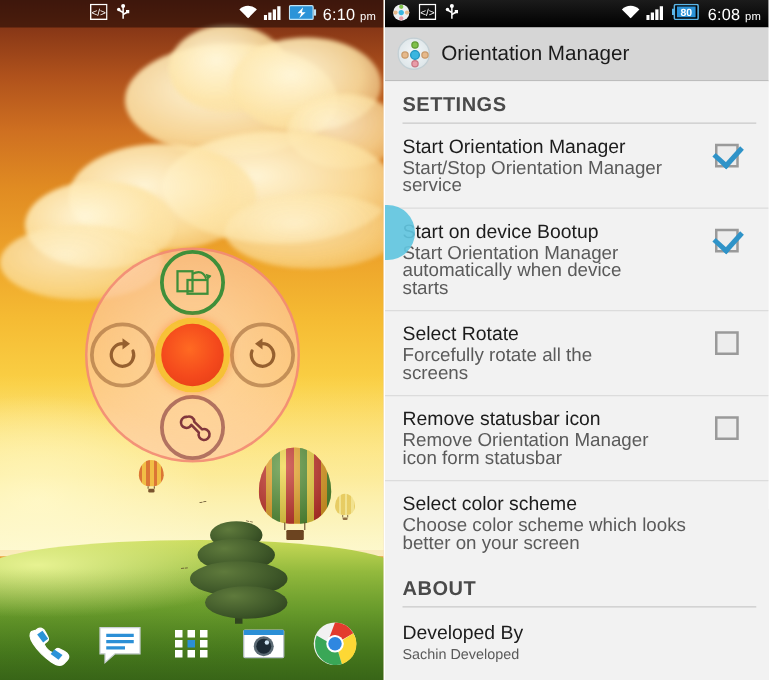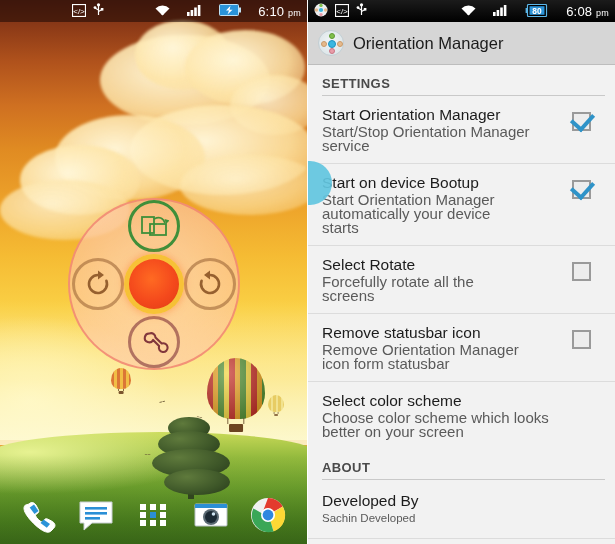--- a/index.html
+++ b/index.html
@@ -152,21 +152,21 @@
   .dock-icon { width: 40px; height: 40px; position: relative; }
 
   
   .statusbar-left {
     position: absolute; left: 0; right: 0; top: 0; height: 22px;
     background: rgba(25,8,4,0.55);
     display: flex; align-items: center; padding: 0 6px; color: #fff;
     font-size: 11px;
   }
   .sb-left-icons { display: flex; align-items: center; gap: 7px; margin-left: 66px; }
-  .sb-right-icons { margin-left: auto; display: flex; align-items: center; gap: 17px; }
+  .sb-right-icons { margin-left: auto; display: flex; align-items: center; gap: 5px; }
   .sb-time { font-size: 13px; color: #fff; letter-spacing: .2px; }
   .sb-time .ampm { font-size: 9px; }
 
   
   .phone-right {
     position: relative; width: 308px; height: 544px; overflow: hidden;
     background: #f2f2f2; border-left: 1px solid #ffffff;
   }
   .statusbar-right {
     height: 22px; background: linear-gradient(to bottom,#1b1b1b,#000);
@@ -186,21 +186,21 @@
   .app-icon i { position: absolute; border-radius: 50%; display: block; }
   .ai-top   { left: 10px; top: 2px;  width: 6px; height: 6px; background: #7fc04a; border:1px solid #5f9a33;}
   .ai-left  { left: 2px;  top: 10px; width: 6px; height: 6px; background: #e6b98b; border:1px solid #c99a6a;}
   .ai-right { left: 18px; top: 10px; width: 6px; height: 6px; background: #e6b98b; border:1px solid #c99a6a;}
   .ai-bot   { left: 10px; top: 17px; width: 6px; height: 6px; background: #e99ca8; border:1px solid #c97684;}
   .ai-mid   { left: 9px;  top: 9px;  width: 8px; height: 8px; background: #3ab6e0; border:1px solid #1e94bf;}
   .app-title { font-size: 16.5px; color: #1b1b1b; }
 
   .settings-list { position: relative; background: #f2f2f2; height: 479px; }
   .section-header {
-    padding: 11px 14px 4px 14px; font-size: 13px; font-weight: bold;
+    padding: 11px 14px 4px 14px; font-size: 16px; font-weight: bold;
     color: #4a4a4a; letter-spacing: .4px;
   }
   .section-rule { height: 1px; background: #c9c9c9; margin: 0 10px 0 14px; }
 
   .pref-row {
     display: flex; align-items: flex-start; padding: 9px 14px 10px 14px;
     position: relative;
     gap: 32px;
   }
   .pref-row + .pref-row { border-top: 1px solid #dcdcdc; }
@@ -496,21 +496,21 @@
           <div class="pref-title">Start Orientation Manager</div>
           <div class="pref-summary">Start/Stop Orientation Manager service</div>
         </div>
         <div class="checkbox checked"></div>
       </div>
 
       <div class="pref-row">
         <div class="ripple"></div>
         <div class="pref-text">
           <div class="pref-title">Start on device Bootup</div>
-          <div class="pref-summary">Start Orientation Manager automatically your device starts</div>
+          <div class="pref-summary">Start Orientation Manager automatically when device starts</div>
         </div>
         <div class="checkbox checked"></div>
       </div>
 
       <div class="pref-row">
         <div class="pref-text">
           <div class="pref-title">Select Rotate</div>
           <div class="pref-summary">Forcefully rotate all the screens</div>
         </div>
         <div class="checkbox"></div>

